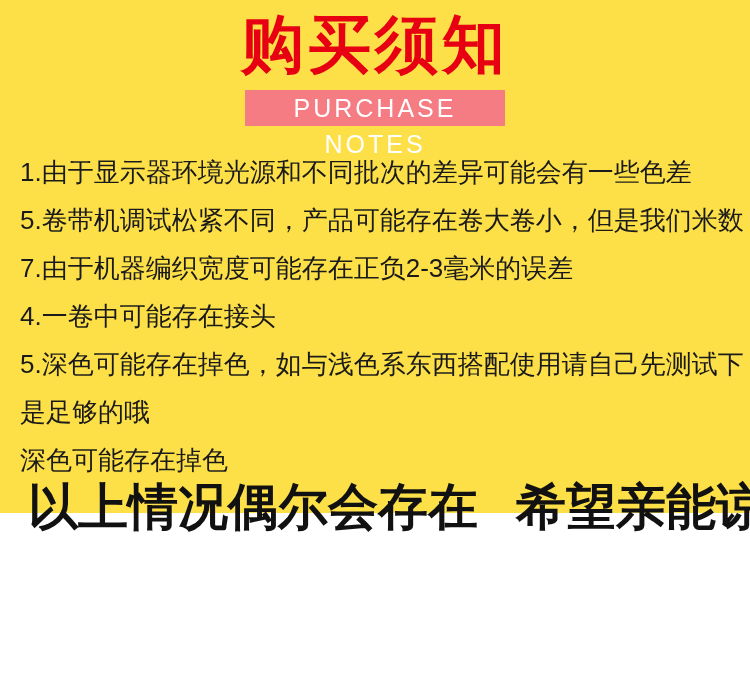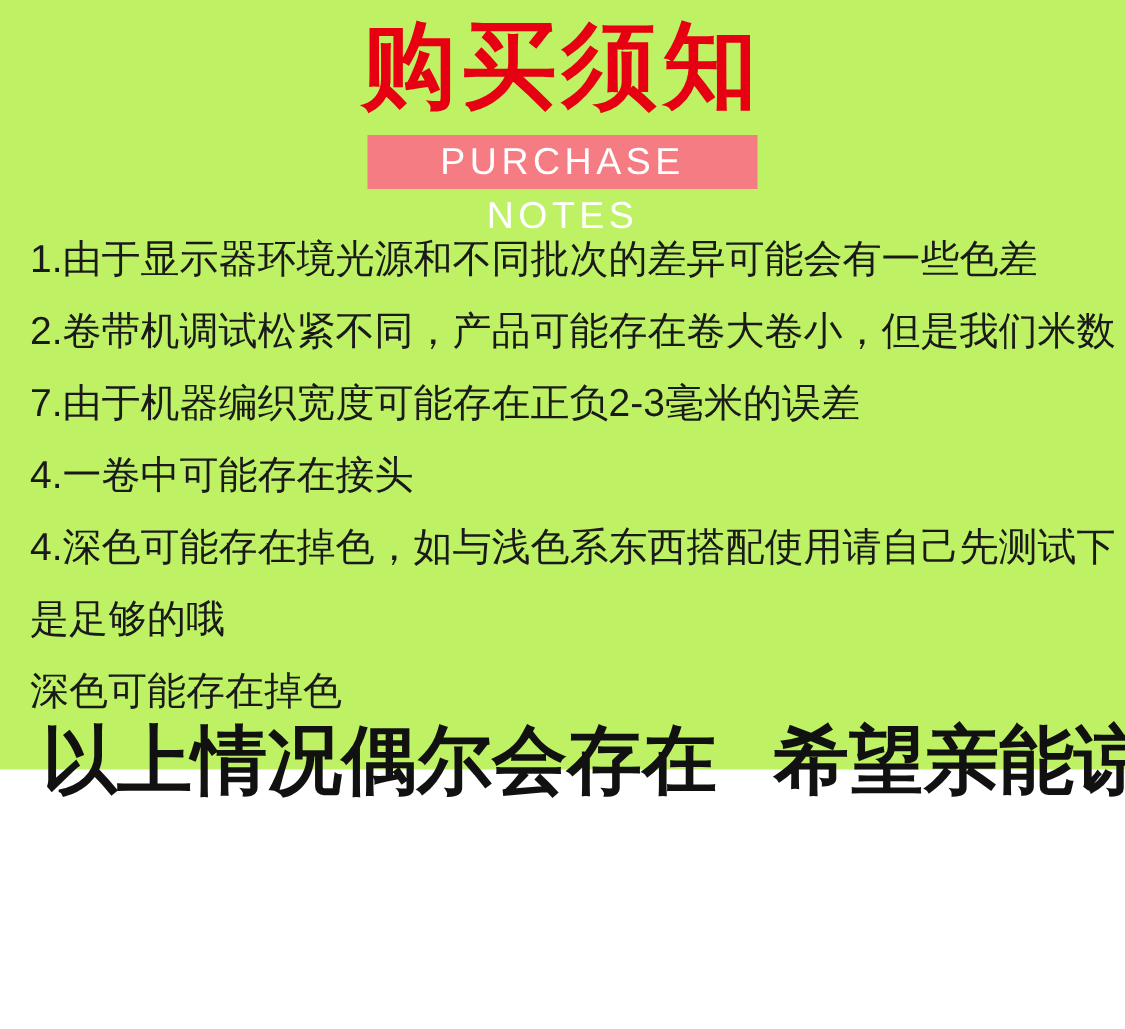--- a/index.html
+++ b/index.html
@@ -6,21 +6,21 @@
   html, body {
     width: 750px;
     height: 686px;
     background: #ffffff;
     font-family: "Liberation Sans", "DejaVu Sans", sans-serif;
     overflow: hidden;
   }
   .page {
     width: 750px;
     height: 513px;
-    background: #bef264;
+    background: #fde047;
     position: relative;
   }
   .header {
     text-align: center;
     padding-top: 8px;
   }
   .title {
     display: inline-block;
     color: #e60012;
     font-size: 63px;
@@ -73,24 +73,24 @@
 
   <div class="header">
     <div class="title">购买须知</div>
     <div class="banner">
       <span>PURCHASE NOTES</span>
     </div>
   </div>
 
   <div class="notes">
     <div class="note-line">1.由于显示器环境光源和不同批次的差异可能会有一些色差</div>
-    <div class="note-line">2.卷带机调试松紧不同，产品可能存在卷大卷小，但是我们米数</div>
+    <div class="note-line">5.卷带机调试松紧不同，产品可能存在卷大卷小，但是我们米数</div>
     <div class="note-line">7.由于机器编织宽度可能存在正负2-3毫米的误差</div>
     <div class="note-line">4.一卷中可能存在接头</div>
-    <div class="note-line">4.深色可能存在掉色，如与浅色系东西搭配使用请自己先测试下</div>
+    <div class="note-line">5.深色可能存在掉色，如与浅色系东西搭配使用请自己先测试下</div>
     <div class="note-line">是足够的哦</div>
     <div class="note-line">深色可能存在掉色</div>
   </div>
 
   <div class="footer">
     <span>以上情况偶尔会存在</span><span class="gap"></span><span>希望亲能谅解</span>
   </div>
 
 </div>
 

